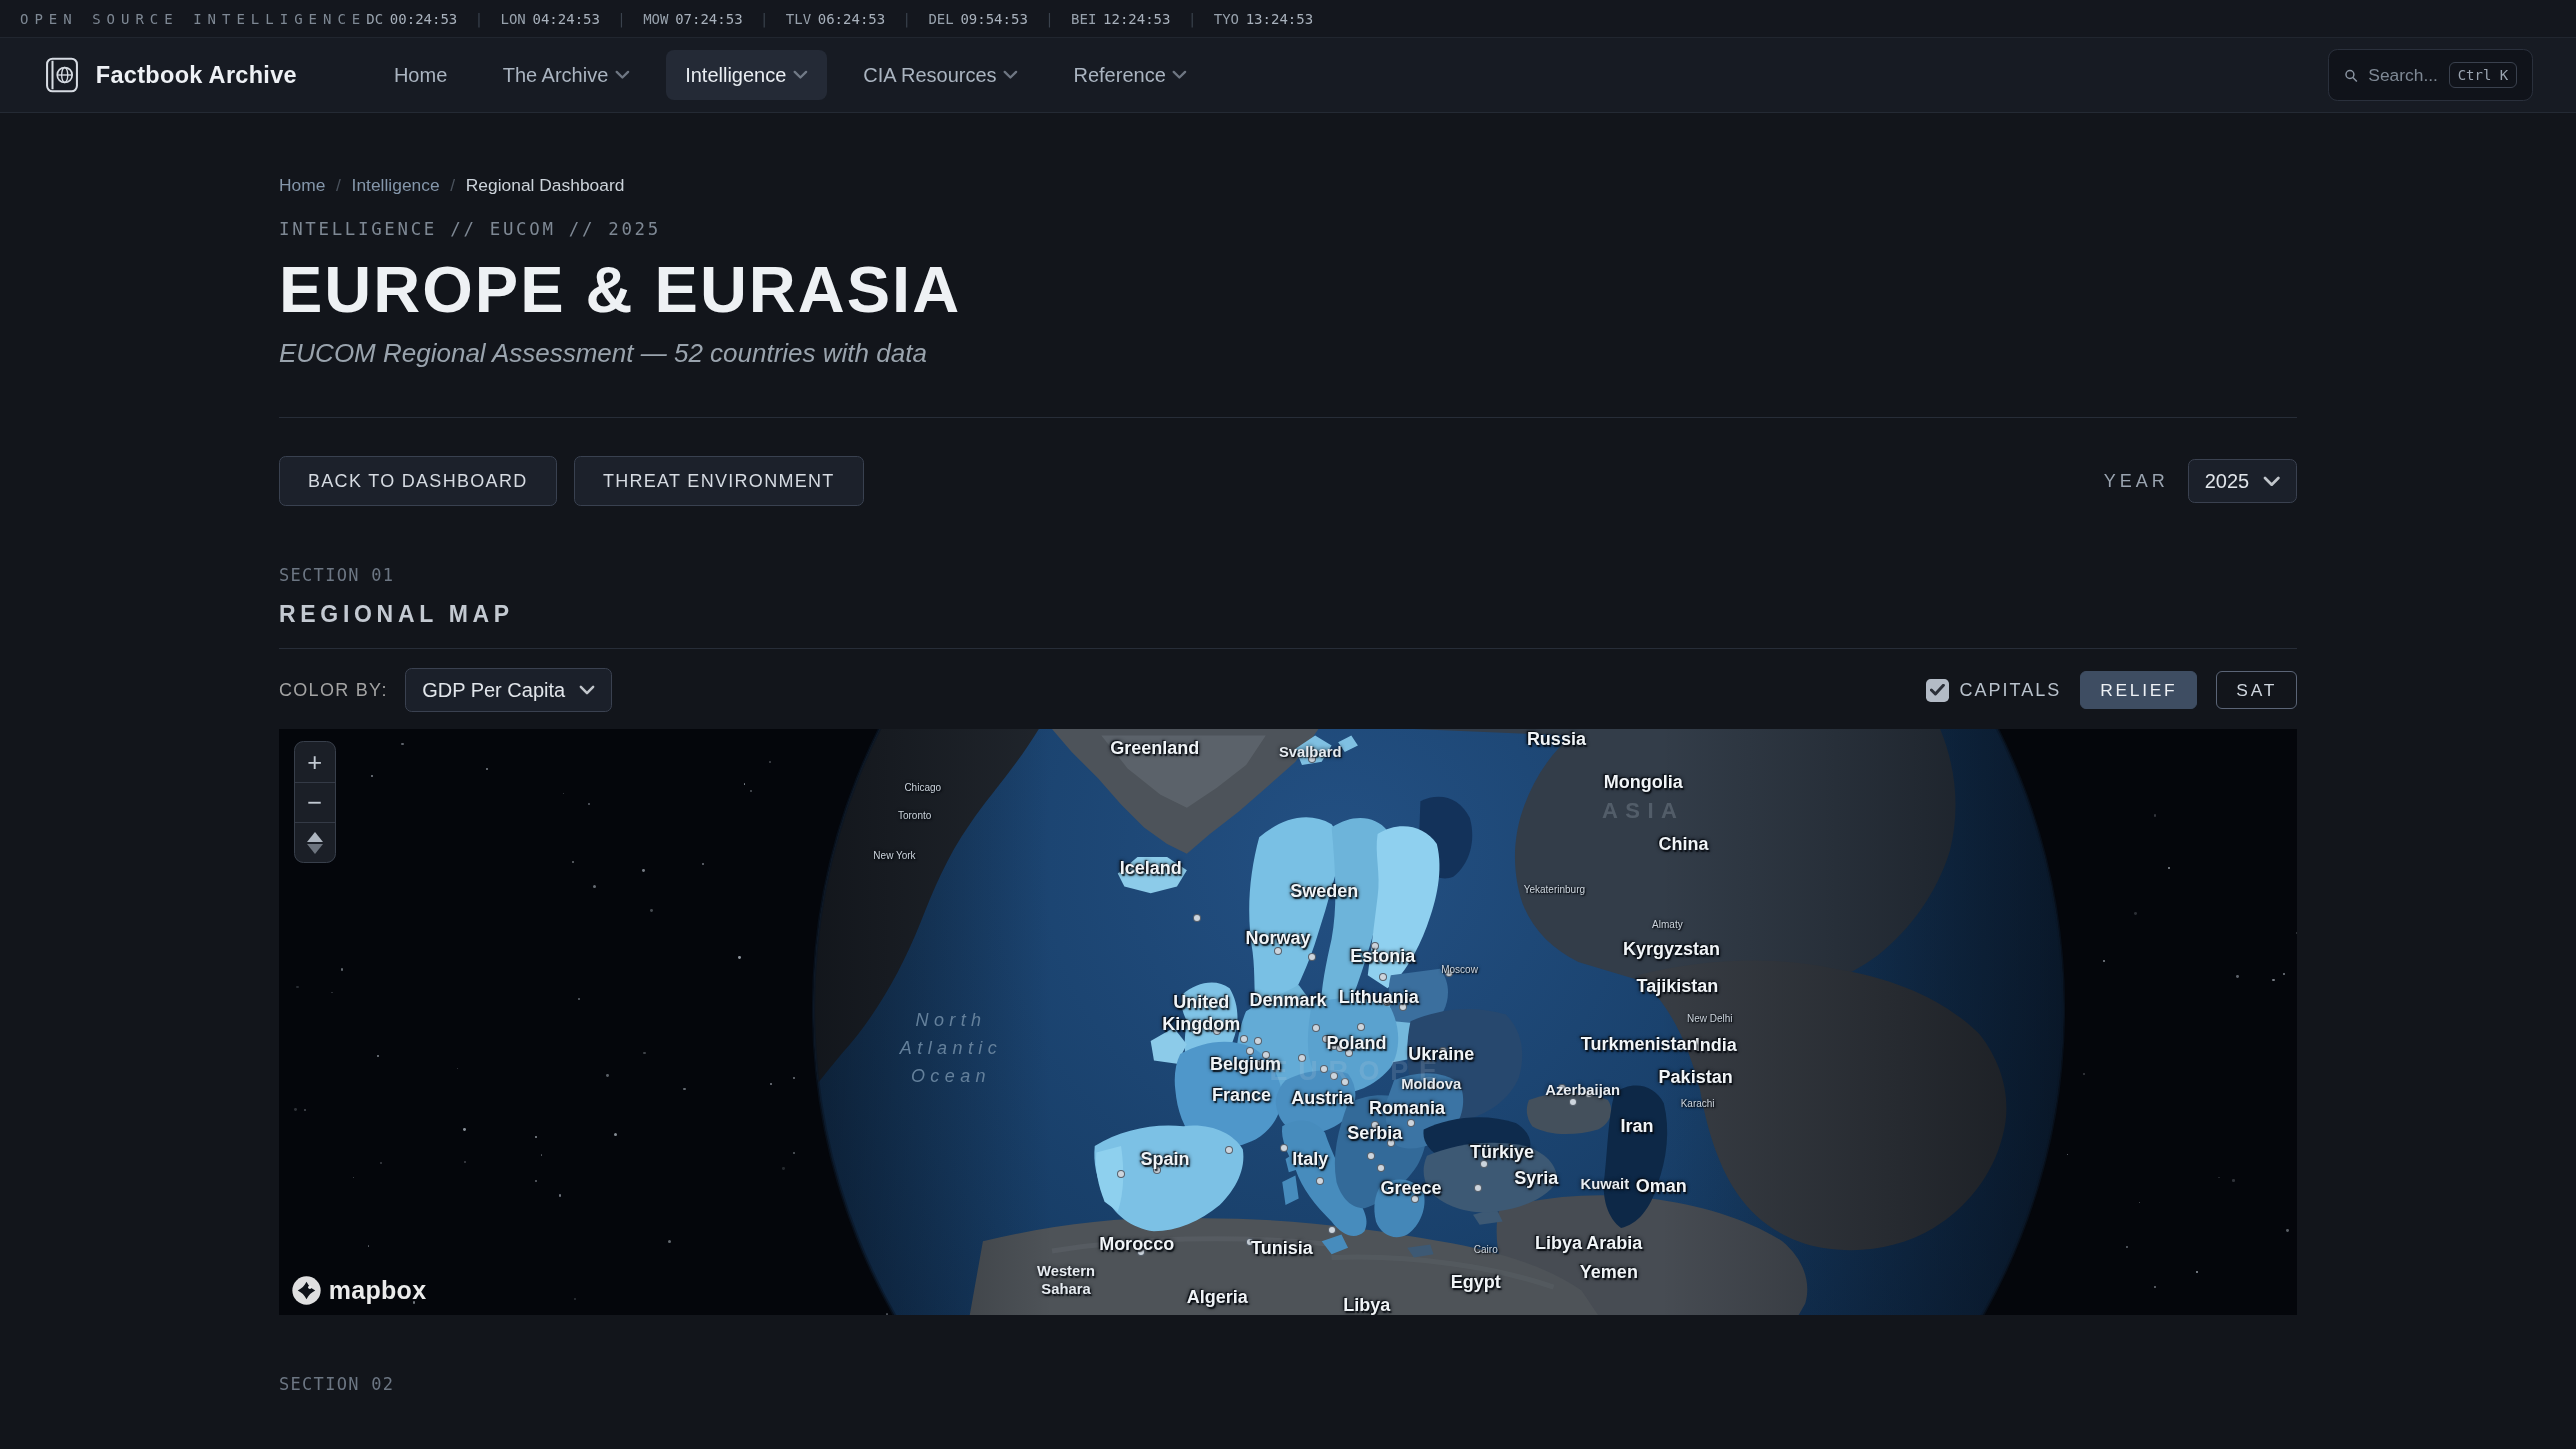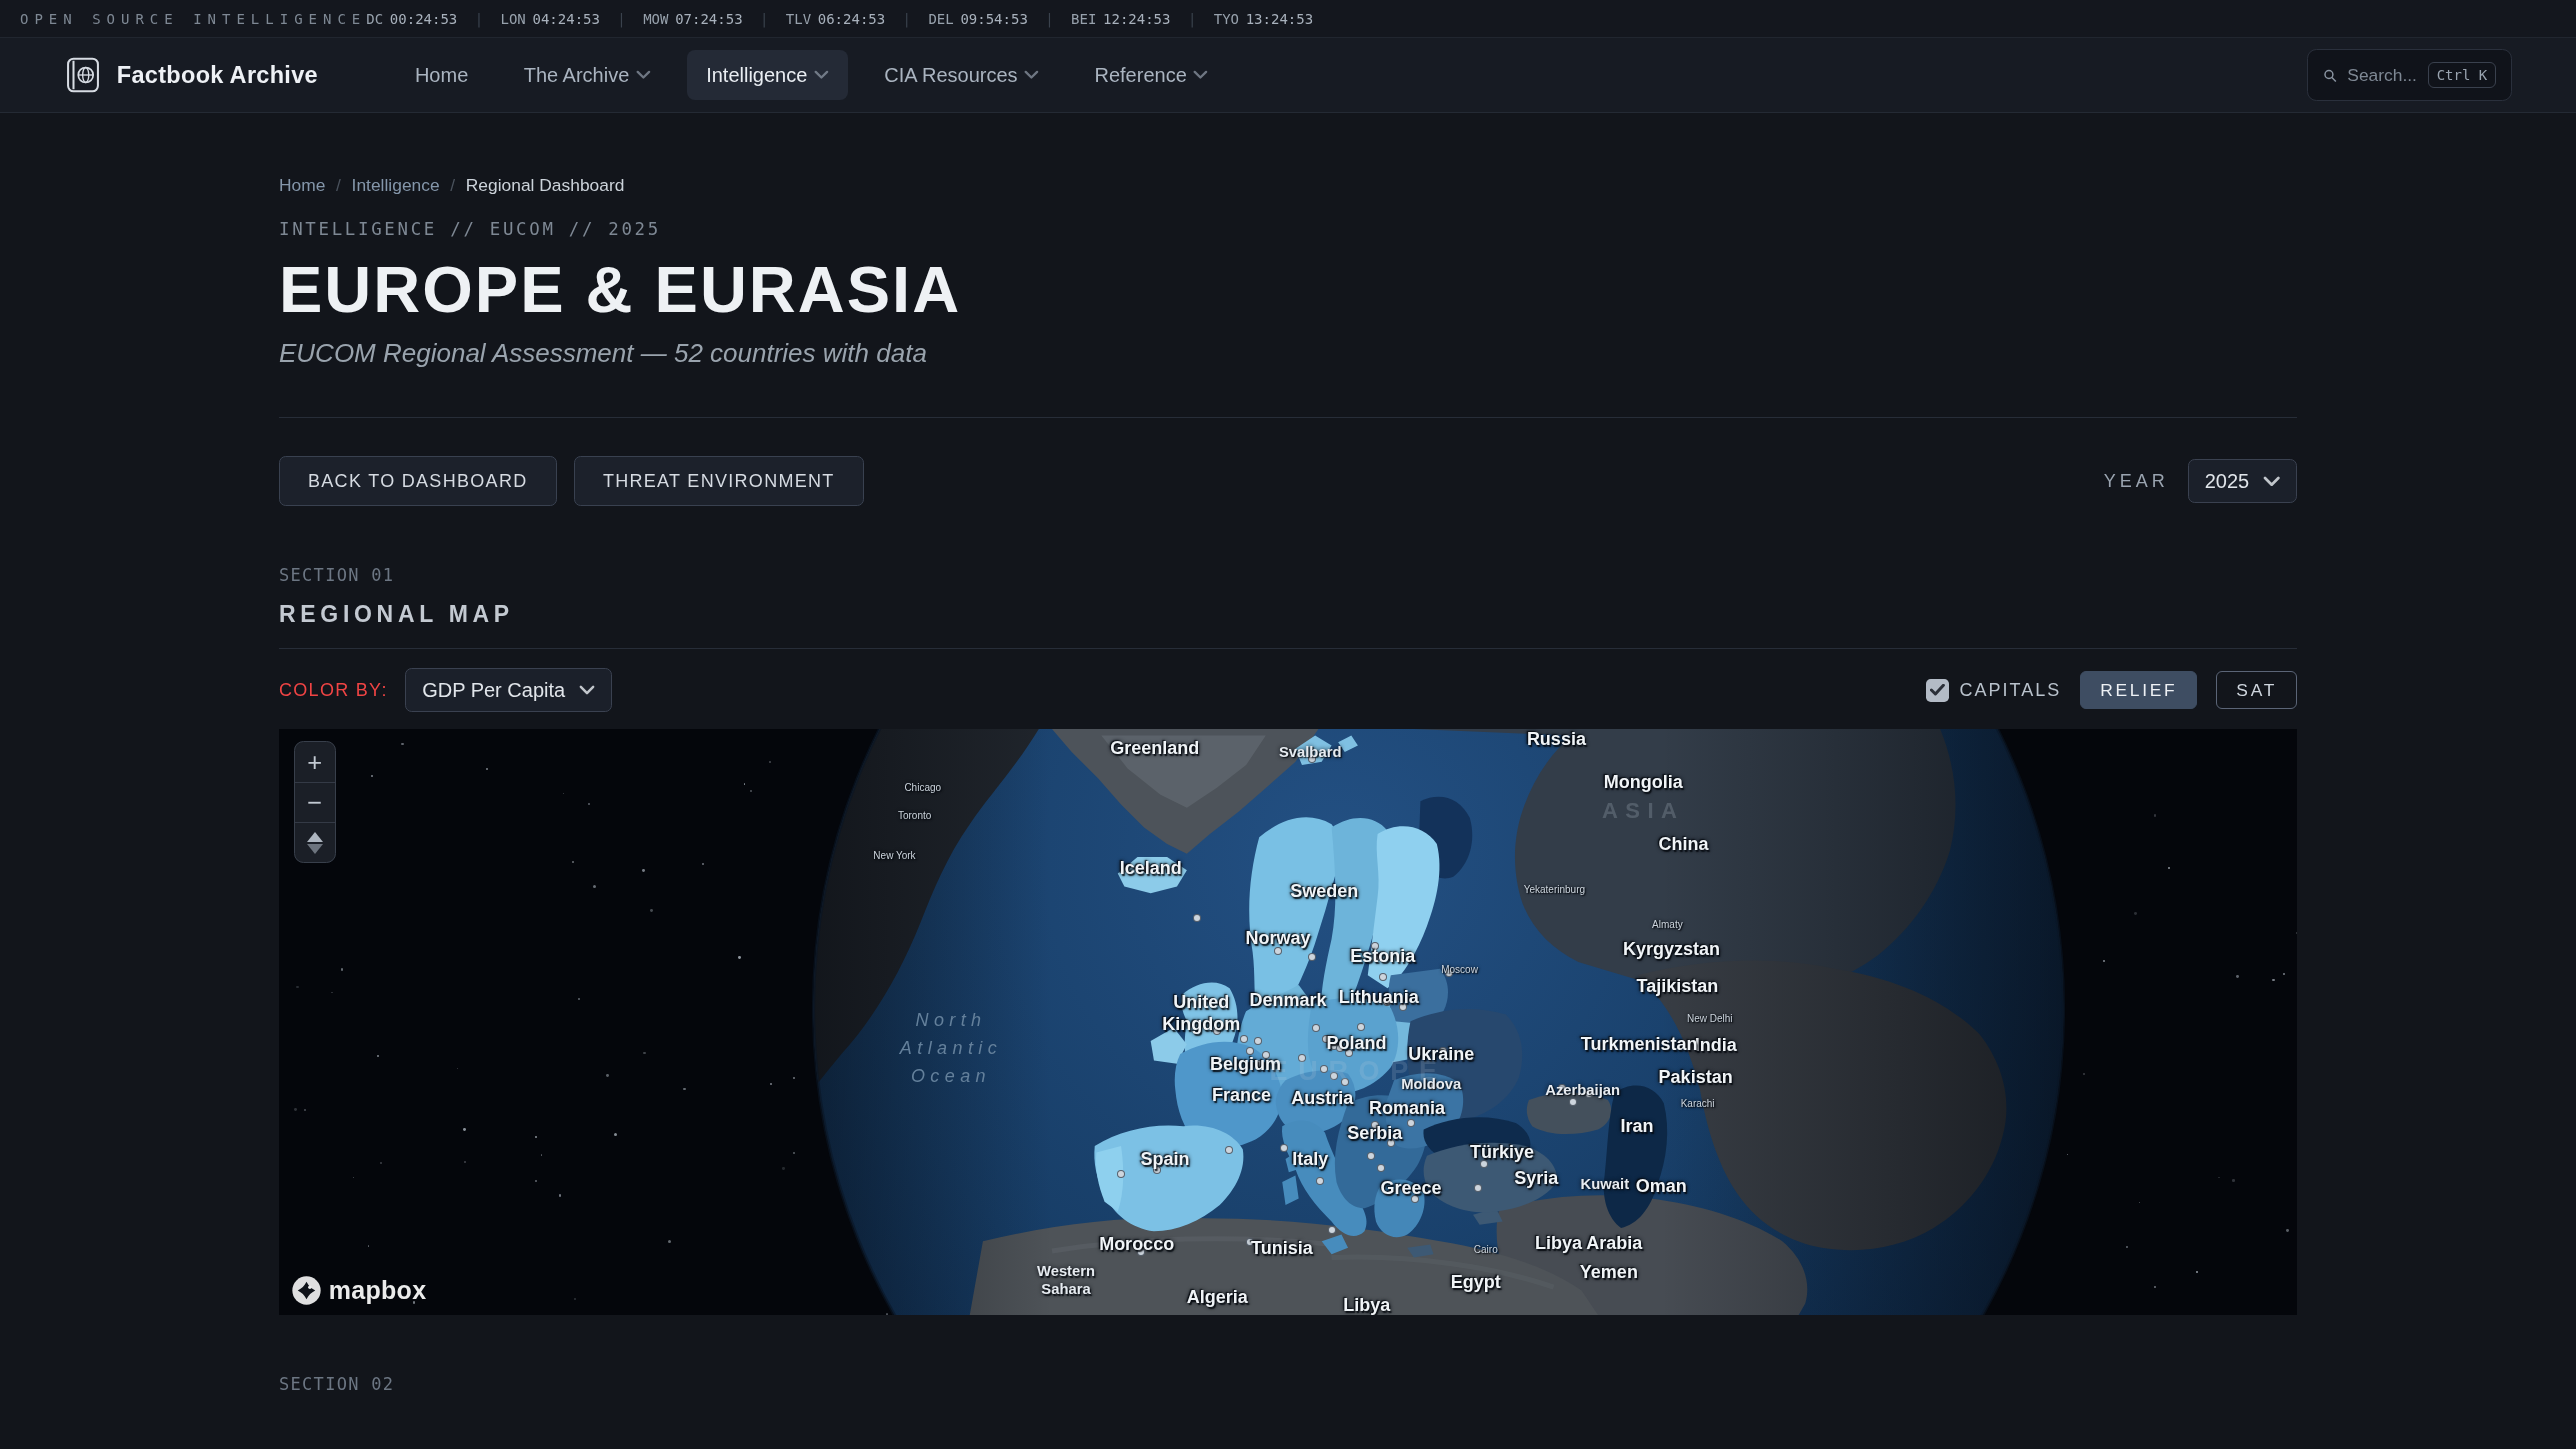--- a/index.html
+++ b/index.html
@@ -12,21 +12,21 @@
   .topbar-left { font-family:"DejaVu Sans Mono", monospace; font-size:14px; letter-spacing:6px;
                  color:#7e8894; white-space:nowrap; }
   .clocks { display:flex; align-items:center; gap:17.4px; font-family:"DejaVu Sans Mono", monospace;
             font-size:14px; color:#9aa3ae; white-space:nowrap; }
   .clock .code { color:#97a1ac; margin-right:6.7px; }
   .clock .time { color:#a8b1bc; }
   .clock-sep { color:#3a424d; }
 
   
   .navbar { height:75px; background:#171b23; border-bottom:1.3px solid #242a34;
-            display:flex; align-items:center; padding:0 64px; }
+            display:flex; align-items:center; padding:0 43px; }
   .brand { display:flex; align-items:center; gap:14.8px; cursor:pointer; }
   .brand .logo { width:38px; height:38px; display:flex; align-items:center; justify-content:center; }
   .brand-name { font-size:23.5px; font-weight:bold; color:#eef1f5; letter-spacing:0.3px; white-space:nowrap; }
   .nav-items { display:flex; align-items:center; gap:17.4px; margin-left:78px; }
   .nav-item { display:flex; align-items:center; gap:6.7px; font-size:20px; color:#aab4c0;
               padding:13.4px 19px; border-radius:8px; cursor:pointer; white-space:nowrap; }
   .nav-item.active { background:#242a36; color:#e9edf2; }
   .nav-item svg { opacity:.75; }
   .search { margin-left:auto; width:205px; height:52px; background:#10131a; border:1.3px solid #2a303c;
             border-radius:9.4px; display:flex; align-items:center; gap:10.7px; padding:0 14.8px; cursor:text; }
@@ -59,21 +59,21 @@
             display:flex; align-items:center; gap:13.4px; padding:0 16px; color:#e1e5ea;
             font-size:20px; cursor:pointer; }
   .select svg { opacity:.85; }
 
   .section-kicker { margin-top:59px; font-family:"DejaVu Sans Mono", monospace; font-size:17px;
                     letter-spacing:1.3px; color:#6c7683; }
   .section-title { margin-top:16px; font-size:23px; font-weight:bold; letter-spacing:4.7px; color:#c3c9d1; }
 
   .map-controls { margin-top:19px; display:flex; align-items:center; justify-content:space-between; }
   .mc-left { display:flex; align-items:center; gap:17.4px; }
-  .mc-label { font-size:18px; letter-spacing:1.3px; color:#ef4444; }
+  .mc-label { font-size:18px; letter-spacing:1.3px; color:#a3a3a3; }
   .mc-right { display:flex; align-items:center; gap:19px; }
   .chk-wrap { display:flex; align-items:center; gap:10.7px; cursor:pointer; }
   .checkbox { width:23px; height:23px; border-radius:4.7px; background:#b3bbc6; display:flex;
               align-items:center; justify-content:center; }
   .checkbox svg { display:block; }
   .chk-label { font-size:18px; letter-spacing:2px; color:#b9c2cc; }
   .toggle-btn { height:38px; padding:0 19px; display:flex; align-items:center; border-radius:6px;
                 font-size:17.4px; letter-spacing:2.7px; cursor:pointer; }
   .toggle-btn.on { background:#3e4d62; color:#eef1f5; border:1.3px solid #3e4d62; }
   .toggle-btn.off { background:transparent; color:#cfd6de; border:1.3px solid #5b6577; }

